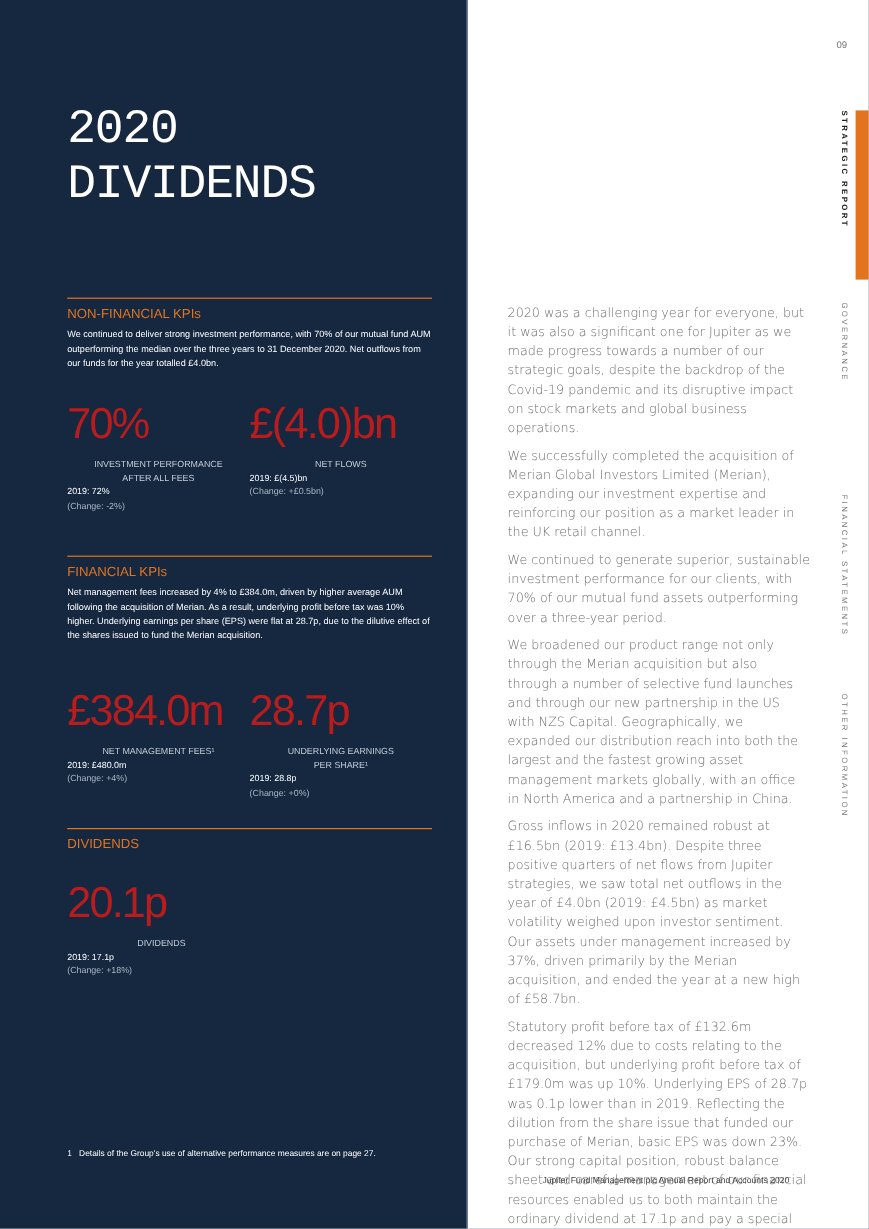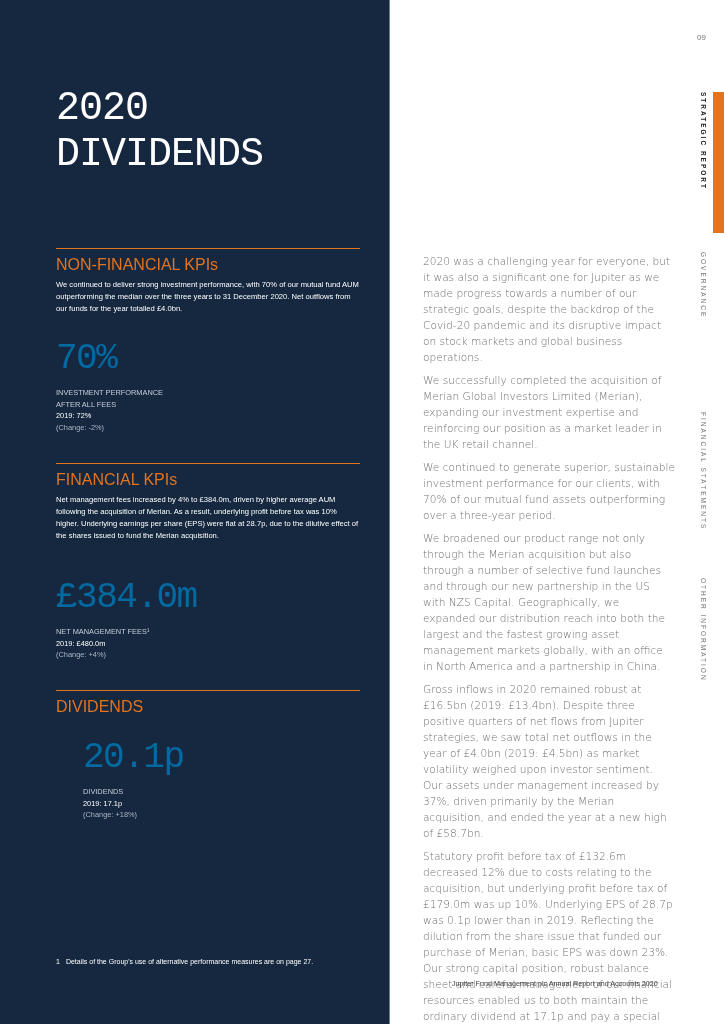--- a/index.html
+++ b/index.html
@@ -4,27 +4,27 @@
 <style>
   html, body { margin:0; padding:0; }
   body { width:724px; height:1024px; position:relative; background:#ffffff; overflow:hidden;
          font-family:"Liberation Sans", sans-serif; }
   .left { position:absolute; left:0; top:0; width:389px; height:1024px; background:#152840; }
   .divider { position:absolute; left:389px; top:0; width:1px; height:1024px; background:#6a7d92; }
   .title { position:absolute; left:56px; top:86px; color:#ffffff; font-family:Liberation Mono, monospace;
            font-weight:200; font-size:40px; line-height:46px; letter-spacing:-1px; }
   .section { position:absolute; left:56px; width:304px; }
   .rule { height:1px; background:#e2731f; }
-  .sec-head { color:#e2731f; font-size:16px; margin-top:7px; }
+  .sec-head { color:#e2731f; font-size:11px; margin-top:7px; }
   .sec-body { color:#ffffff; font-size:7.6px; line-height:12px; margin-top:5px; }
   .kpis { display:flex; margin-top:24px; }
   .kpi { width:157px; }
-  .kpi-big { color:#0369a1; font-family:Liberation Mono, monospace; font-weight:200; font-size:36px;
+  .kpi-big { color:#b91c1c; font-family:Liberation Sans, sans-serif; font-weight:200; font-size:36px;
              line-height:40px; letter-spacing:-1.5px; }
-  .kpi-label { color:#c6ced8; font-size:7.4px; line-height:11.5px; margin-top:8px; text-transform:uppercase; }
+  .kpi-label { color:#c6ced8; font-size:7.4px; line-height:11.5px; margin-top:8px; text-transform:uppercase;text-align:center; }
   .kpi-prev { color:#ffffff; font-size:7.4px; line-height:11.5px; }
   .kpi-chg { color:#aab6c4; font-size:7.4px; line-height:11.5px; }
   .footnote { position:absolute; left:56px; top:958px; color:#ffffff; font-size:7px; }
   .footnote span { margin-right:6px; }
   .right { position:absolute; left:423px; top:253px; width:252px; color:#6e6e6e;
            font-family:"DejaVu Sans", sans-serif; font-weight:200; font-size:10.6px; line-height:16px; }
   .right p { margin:0 0 7px 0; }
   .pagenum { position:absolute; left:697px; top:33px; color:#777; font-size:8px; }
   .tab { position:absolute; left:713px; top:92px; width:11px; height:141px; background:#e2731f; }
   .side { position:absolute; left:700px; writing-mode:vertical-rl; font-size:6.5px; letter-spacing:2px;
@@ -50,60 +50,77 @@
   <div class="kpis" style="margin-top:24px;">
     <div class="kpi">
       <div class="kpi-big">70%</div>
       <div class="kpi-label">
         <div>INVESTMENT PERFORMANCE</div>
         <div>AFTER ALL FEES</div>
       </div>
       <div class="kpi-prev">2019: 72%</div>
       <div class="kpi-chg">(Change: -2%)</div>
     </div>
+    <div class="kpi">
+      <div class="kpi-big">£(4.0)bn</div>
+      <div class="kpi-label">
+        <div>NET FLOWS</div>
+      </div>
+      <div class="kpi-prev">2019: £(4.5)bn</div>
+      <div class="kpi-chg">(Change: +£0.5bn)</div>
+    </div>
   </div>
 </div>
 
 <div class="section" style="top:463px;">
   <div class="rule"></div>
   <div class="sec-head">FINANCIAL KPIs</div>
   <div class="sec-body">Net management fees increased by 4% to £384.0m, driven by higher average AUM following the acquisition of Merian. As a result, underlying profit before tax was 10% higher. Underlying earnings per share (EPS) were flat at 28.7p, due to the dilutive effect of the shares issued to fund the Merian acquisition.</div>
   <div class="kpis" style="margin-top:36px;">
     <div class="kpi">
       <div class="kpi-big">£384.0m</div>
       <div class="kpi-label">
         <div>NET MANAGEMENT FEES¹</div>
       </div>
       <div class="kpi-prev">2019: £480.0m</div>
       <div class="kpi-chg">(Change: +4%)</div>
     </div>
+    <div class="kpi">
+      <div class="kpi-big">28.7p</div>
+      <div class="kpi-label">
+        <div>UNDERLYING EARNINGS</div>
+        <div>PER SHARE¹</div>
+      </div>
+      <div class="kpi-prev">2019: 28.8p</div>
+      <div class="kpi-chg">(Change: +0%)</div>
+    </div>
   </div>
 </div>
 
 <div class="section" style="top:690px;">
   <div class="rule"></div>
   <div class="sec-head">DIVIDENDS</div>
-  <div class="kpis" style="margin-top:22px;margin-left:27px;">
+  <div class="kpis" style="margin-top:22px;">
     <div class="kpi">
       <div class="kpi-big">20.1p</div>
       <div class="kpi-label">
         <div>DIVIDENDS</div>
       </div>
       <div class="kpi-prev">2019: 17.1p</div>
       <div class="kpi-chg">(Change: +18%)</div>
     </div>
   </div>
 </div>
 
 <div class="footnote">
   <span>1</span><span>Details of the Group's use of alternative performance measures are on page 27.</span>
 </div>
 
 <div class="right">
-  <p>2020 was a challenging year for everyone, but it was also a significant one for Jupiter as we made progress towards a number of our strategic goals, despite the backdrop of the Covid-20 pandemic and its disruptive impact on stock markets and global business operations.</p>
+  <p>2020 was a challenging year for everyone, but it was also a significant one for Jupiter as we made progress towards a number of our strategic goals, despite the backdrop of the Covid-19 pandemic and its disruptive impact on stock markets and global business operations.</p>
   <p>We successfully completed the acquisition of Merian Global Investors Limited (Merian), expanding our investment expertise and reinforcing our position as a market leader in the UK retail channel.</p>
   <p>We continued to generate superior, sustainable investment performance for our clients, with 70% of our mutual fund assets outperforming over a three-year period.</p>
   <p>We broadened our product range not only through the Merian acquisition but also through a number of selective fund launches and through our new partnership in the US with NZS Capital. Geographically, we expanded our distribution reach into both the largest and the fastest growing asset management markets globally, with an office in North America and a partnership in China.</p>
   <p>Gross inflows in 2020 remained robust at £16.5bn (2019: £13.4bn). Despite three positive quarters of net flows from Jupiter strategies, we saw total net outflows in the year of £4.0bn (2019: £4.5bn) as market volatility weighed upon investor sentiment. Our assets under management increased by 37%, driven primarily by the Merian acquisition, and ended the year at a new high of £58.7bn.</p>
   <p>Statutory profit before tax of £132.6m decreased 12% due to costs relating to the acquisition, but underlying profit before tax of £179.0m was up 10%. Underlying EPS of 28.7p was 0.1p lower than in 2019. Reflecting the dilution from the share issue that funded our purchase of Merian, basic EPS was down 23%. Our strong capital position, robust balance sheet and careful management of our financial resources enabled us to both maintain the ordinary dividend at 17.1p and pay a special dividend of 3.0p.</p>
 </div>
 
 <div class="pagenum">09</div>
 <div class="tab"></div>
 <div class="side active" style="top:92px;">STRATEGIC REPORT</div>

